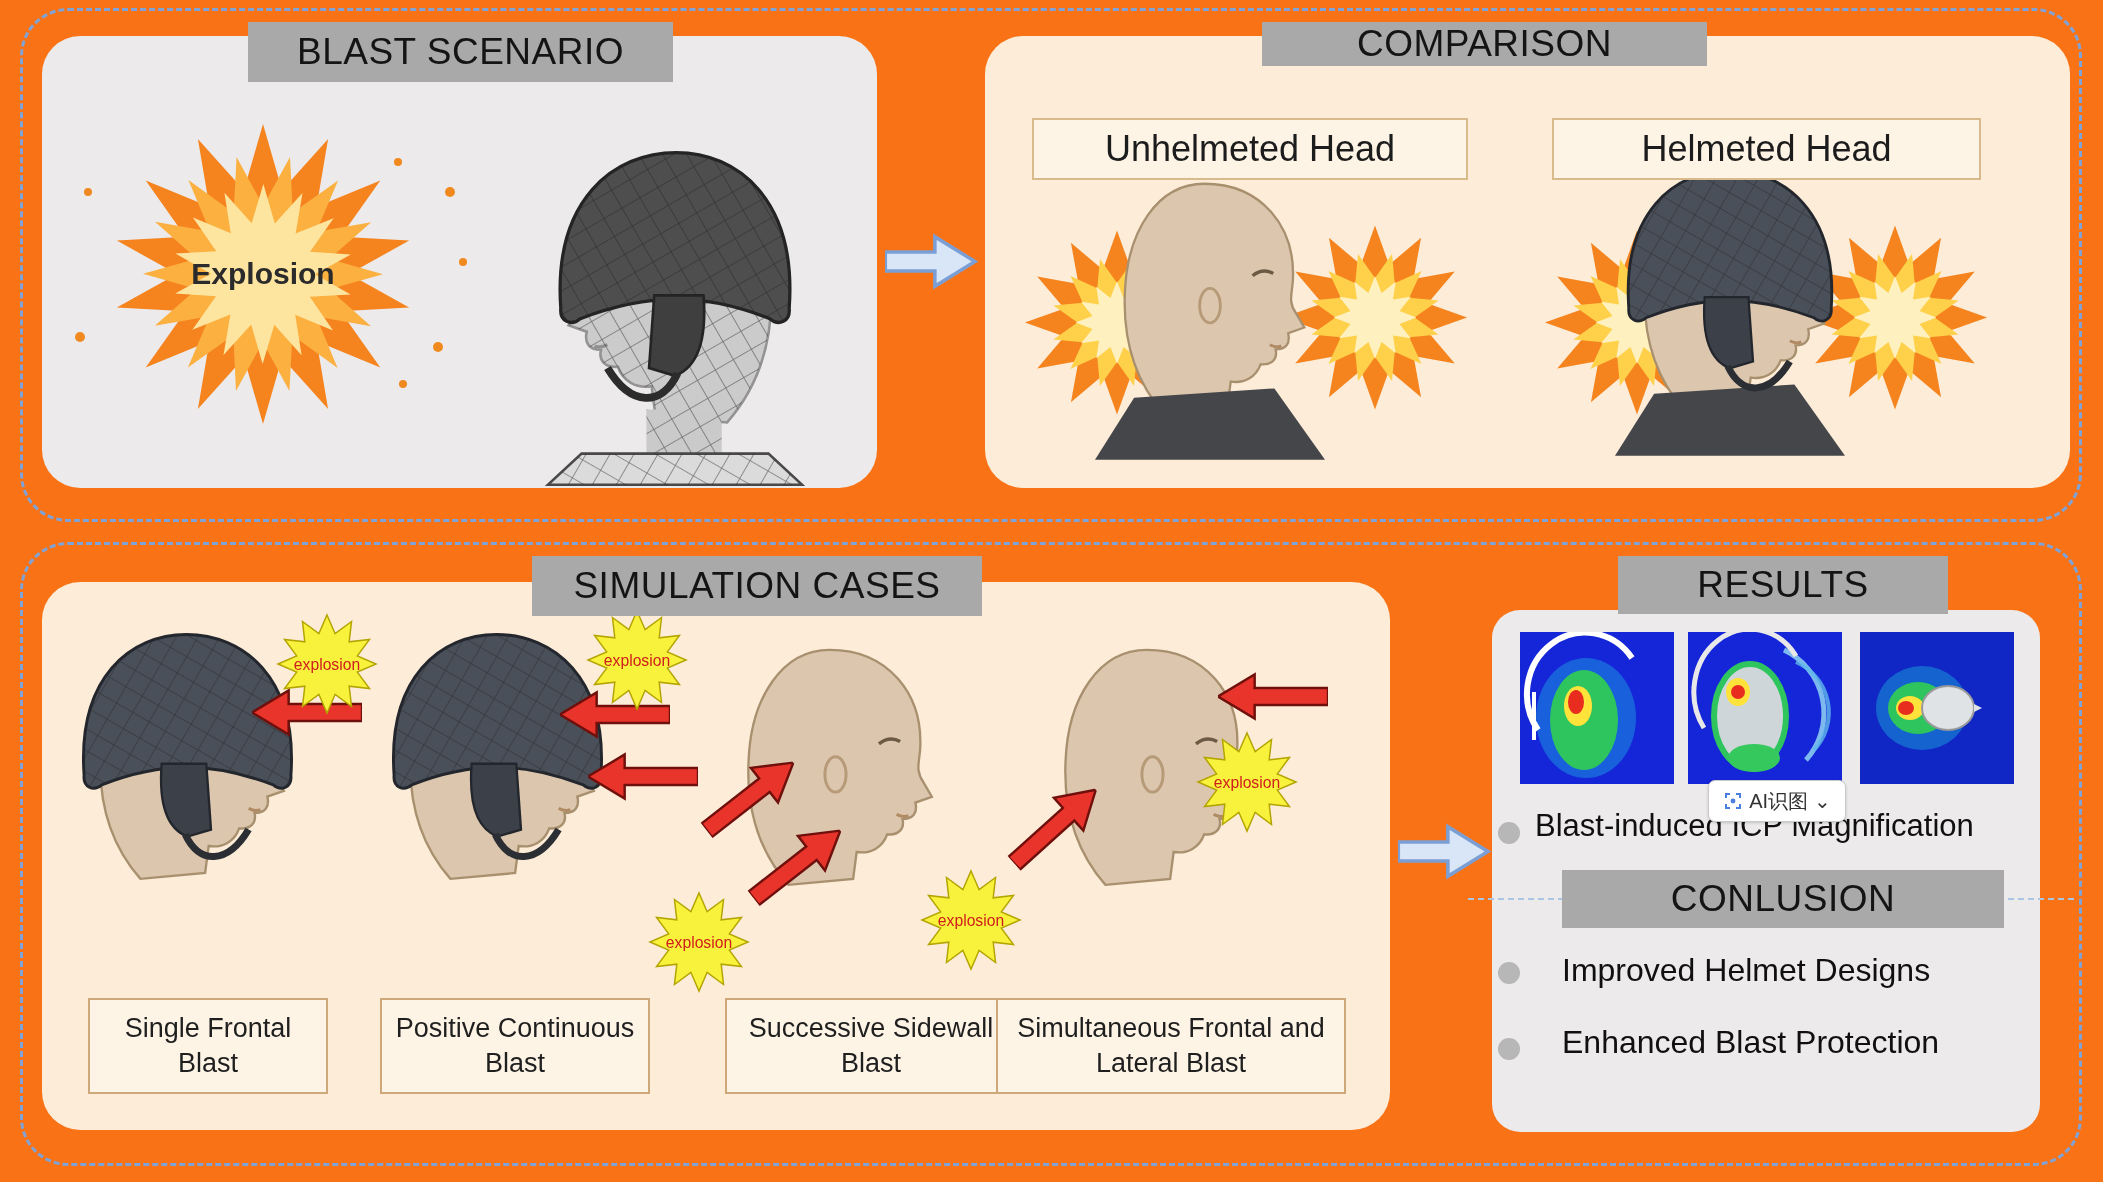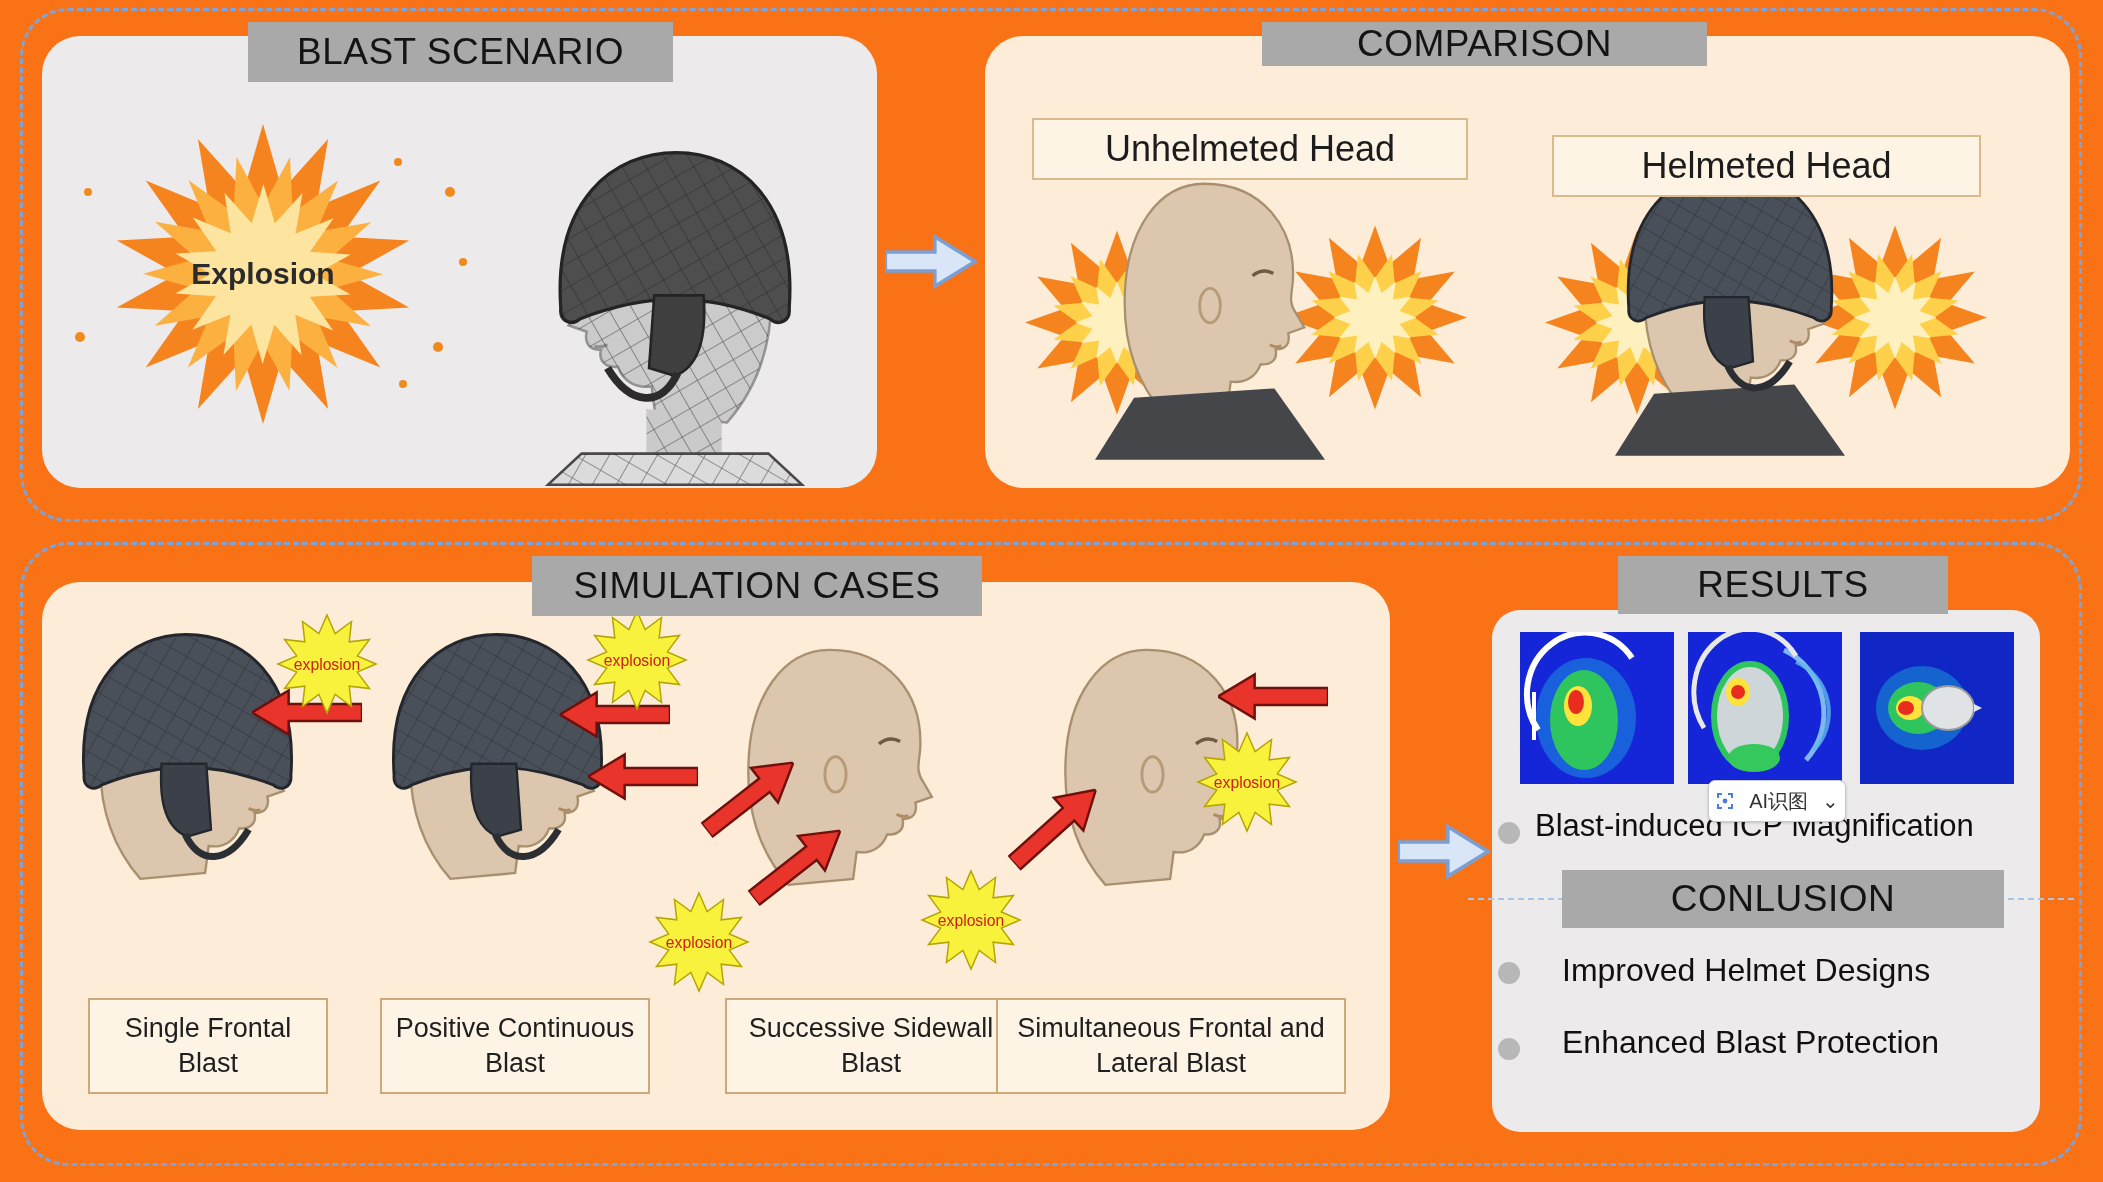--- a/index.html
+++ b/index.html
@@ -15,21 +15,21 @@
   .cmp-label{background:#fdf4e6;border:2px solid #d9ba8c;display:flex;align-items:center;
              justify-content:center;font-size:36px;color:#1c1c1c;z-index:5;}
   .case-label{background:#fdf4e6;border:2px solid #cfa879;display:flex;align-items:center;
               justify-content:center;text-align:center;font-size:27px;line-height:1.28;color:#1f1f1f;padding:4px;}
   .bullet-dot{width:22px;height:22px;border-radius:50%;background:#b7b7b7;}
   .bullet-text{font-size:32px;color:#101010;white-space:nowrap;}
   .dash-sep{border-top:2px dashed #a9c6e4;z-index:2;}
   .gray{filter:grayscale(1) contrast(1.02);}
   .z1{z-index:1}.z2{z-index:2}.z3{z-index:3}.z4{z-index:4}
   .ai-btn{background:#fff;border:1.5px solid #c9c9c9;border-radius:7px;display:flex;align-items:center;
-          gap:14px;justify-content:center;z-index:8;box-shadow:0 1px 3px rgba(0,0,0,.18);cursor:pointer;}
+          gap:6px;justify-content:center;z-index:8;box-shadow:0 1px 3px rgba(0,0,0,.18);cursor:pointer;}
   .ai-btn span{font-size:20px;color:#333;}
   .ai-chev{font-size:16px;color:#888;}
   svg{display:block;}
   .rot{transform-origin:center center;}
 </style>
 </head>
 <body>
 
 <div id="stage">
 
@@ -97,21 +97,21 @@
     <use href="#blueArrow" fill="#d9e6f7" stroke="#7b9fd4" stroke-width="3"></use>
   </svg>
 
   <div class="abs panel panel-peach" style="left:985px;top:36px;width:1085px;height:452px;"></div>
   <div class="abs hdr" style="left:1262px;top:22px;width:445px;height:44px;">
     <span>COMPARISON</span>
   </div>
   <div class="abs cmp-label" style="left:1032px;top:118px;width:432px;height:58px;">
     <span>Unhelmeted Head</span>
   </div>
-  <div class="abs cmp-label" style="left:1552px;top:135px;width:425px;height:58px;">
+  <div class="abs cmp-label" style="left:1552px;top:118px;width:425px;height:58px;">
     <span>Helmeted Head</span>
   </div>
 
   <svg class="abs z1" style="left:1022px;top:205px;" width="190" height="235" viewBox="0 0 200 250">
     <polygon fill="#f5841f" points="100.0,27.0 115.0,69.0 149.0,40.1 141.0,84.0 184.9,76.0 156.0,110.0 198.0,125.0 156.0,140.0 184.9,174.0 141.0,166.0 149.0,209.9 115.0,181.0 100.0,223.0 85.0,181.0 51.0,209.9 59.0,166.0 15.1,174.0 44.0,140.0 2.0,125.0 44.0,110.0 15.1,76.0 59.0,84.0 51.0,40.1 85.0,69.0"></polygon>
     <polygon fill="#ffd14a" points="118.1,57.4 121.0,88.6 149.5,75.5 136.4,104.0 167.6,106.9 142.0,125.0 167.6,143.1 136.4,146.0 149.5,174.5 121.0,161.4 118.1,192.6 100.0,167.0 81.9,192.6 79.0,161.4 50.5,174.5 63.6,146.0 32.4,143.1 58.0,125.0 32.4,106.9 63.6,104.0 50.5,75.5 79.0,88.6 81.9,57.4 100.0,83.0"></polygon>
     <polygon fill="#fff1bf" points="122.0,86.9 119.1,105.9 138.1,103.0 126.1,118.0 144.0,125.0 126.1,132.0 138.1,147.0 119.1,144.1 122.0,163.1 107.0,151.1 100.0,169.0 93.0,151.1 78.0,163.1 80.9,144.1 61.9,147.0 73.9,132.0 56.0,125.0 73.9,118.0 61.9,103.0 80.9,105.9 78.0,86.9 93.0,98.9 100.0,81.0 107.0,98.9"></polygon>
   </svg>
   <svg class="abs z1" style="left:1280px;top:200px;" width="190" height="235" viewBox="0 0 200 250">
     <polygon fill="#f5841f" points="100.0,27.0 115.0,69.0 149.0,40.1 141.0,84.0 184.9,76.0 156.0,110.0 198.0,125.0 156.0,140.0 184.9,174.0 141.0,166.0 149.0,209.9 115.0,181.0 100.0,223.0 85.0,181.0 51.0,209.9 59.0,166.0 15.1,174.0 44.0,140.0 2.0,125.0 44.0,110.0 15.1,76.0 59.0,84.0 51.0,40.1 85.0,69.0"></polygon>

